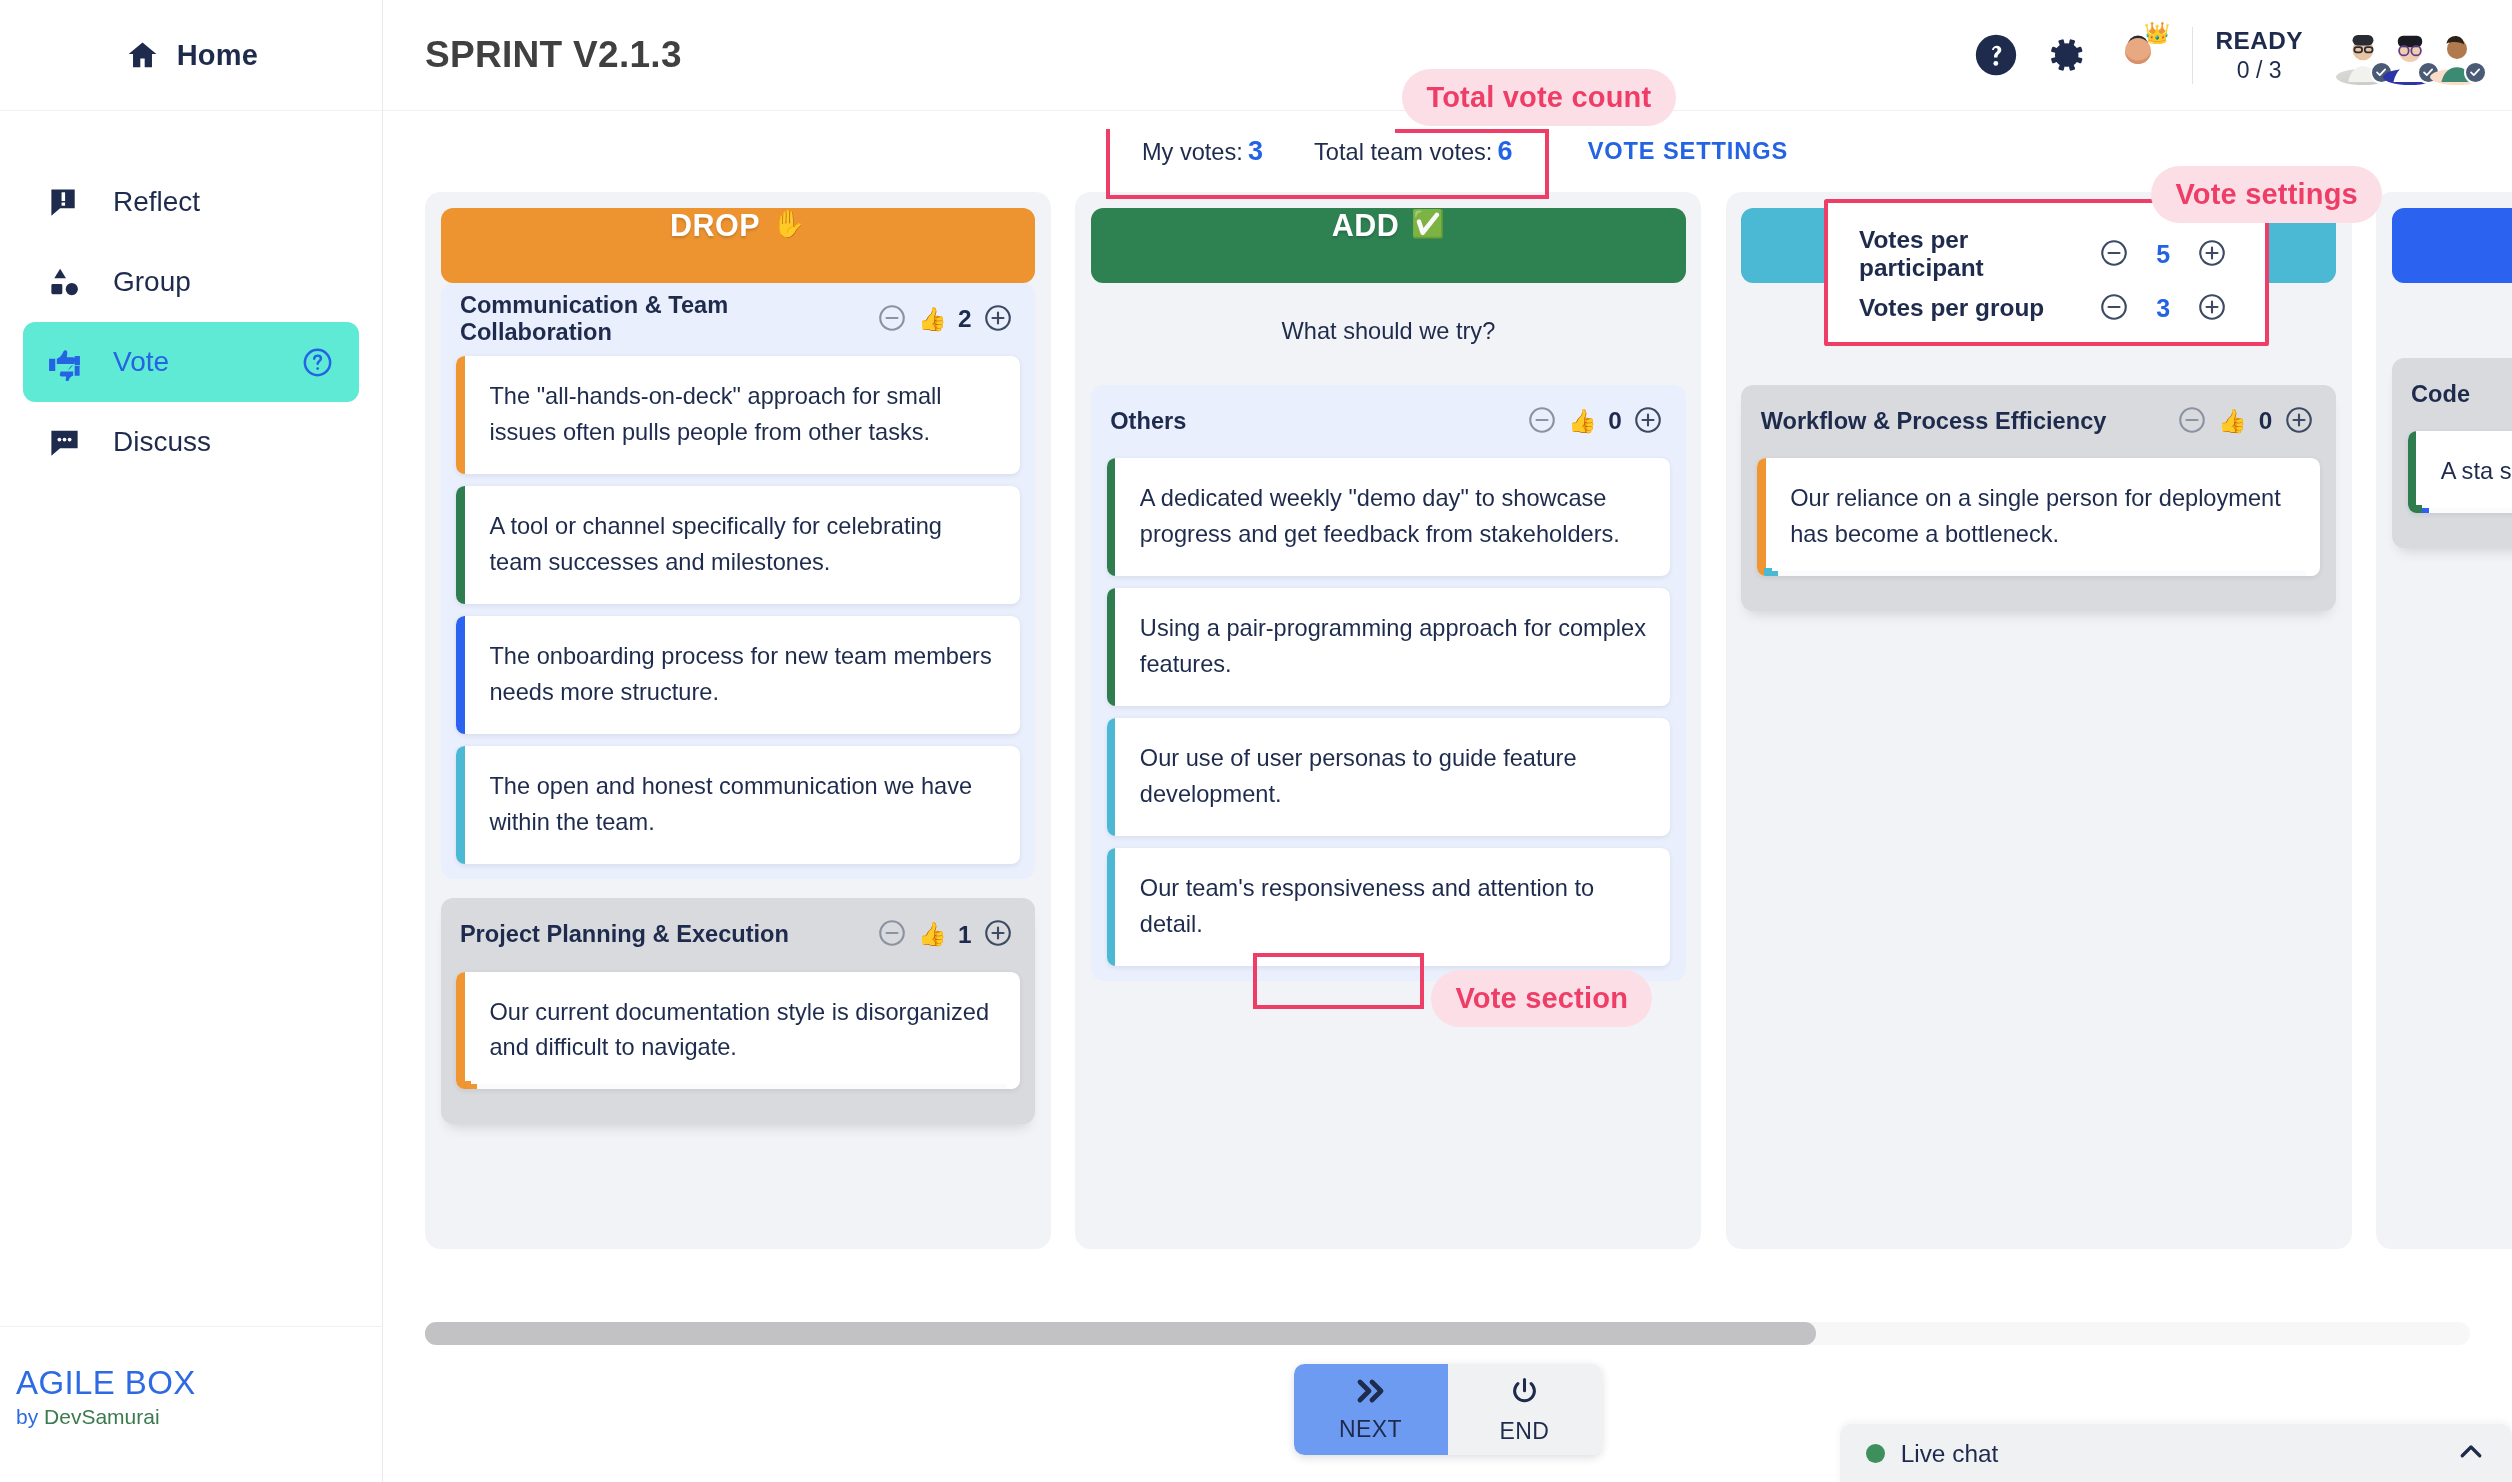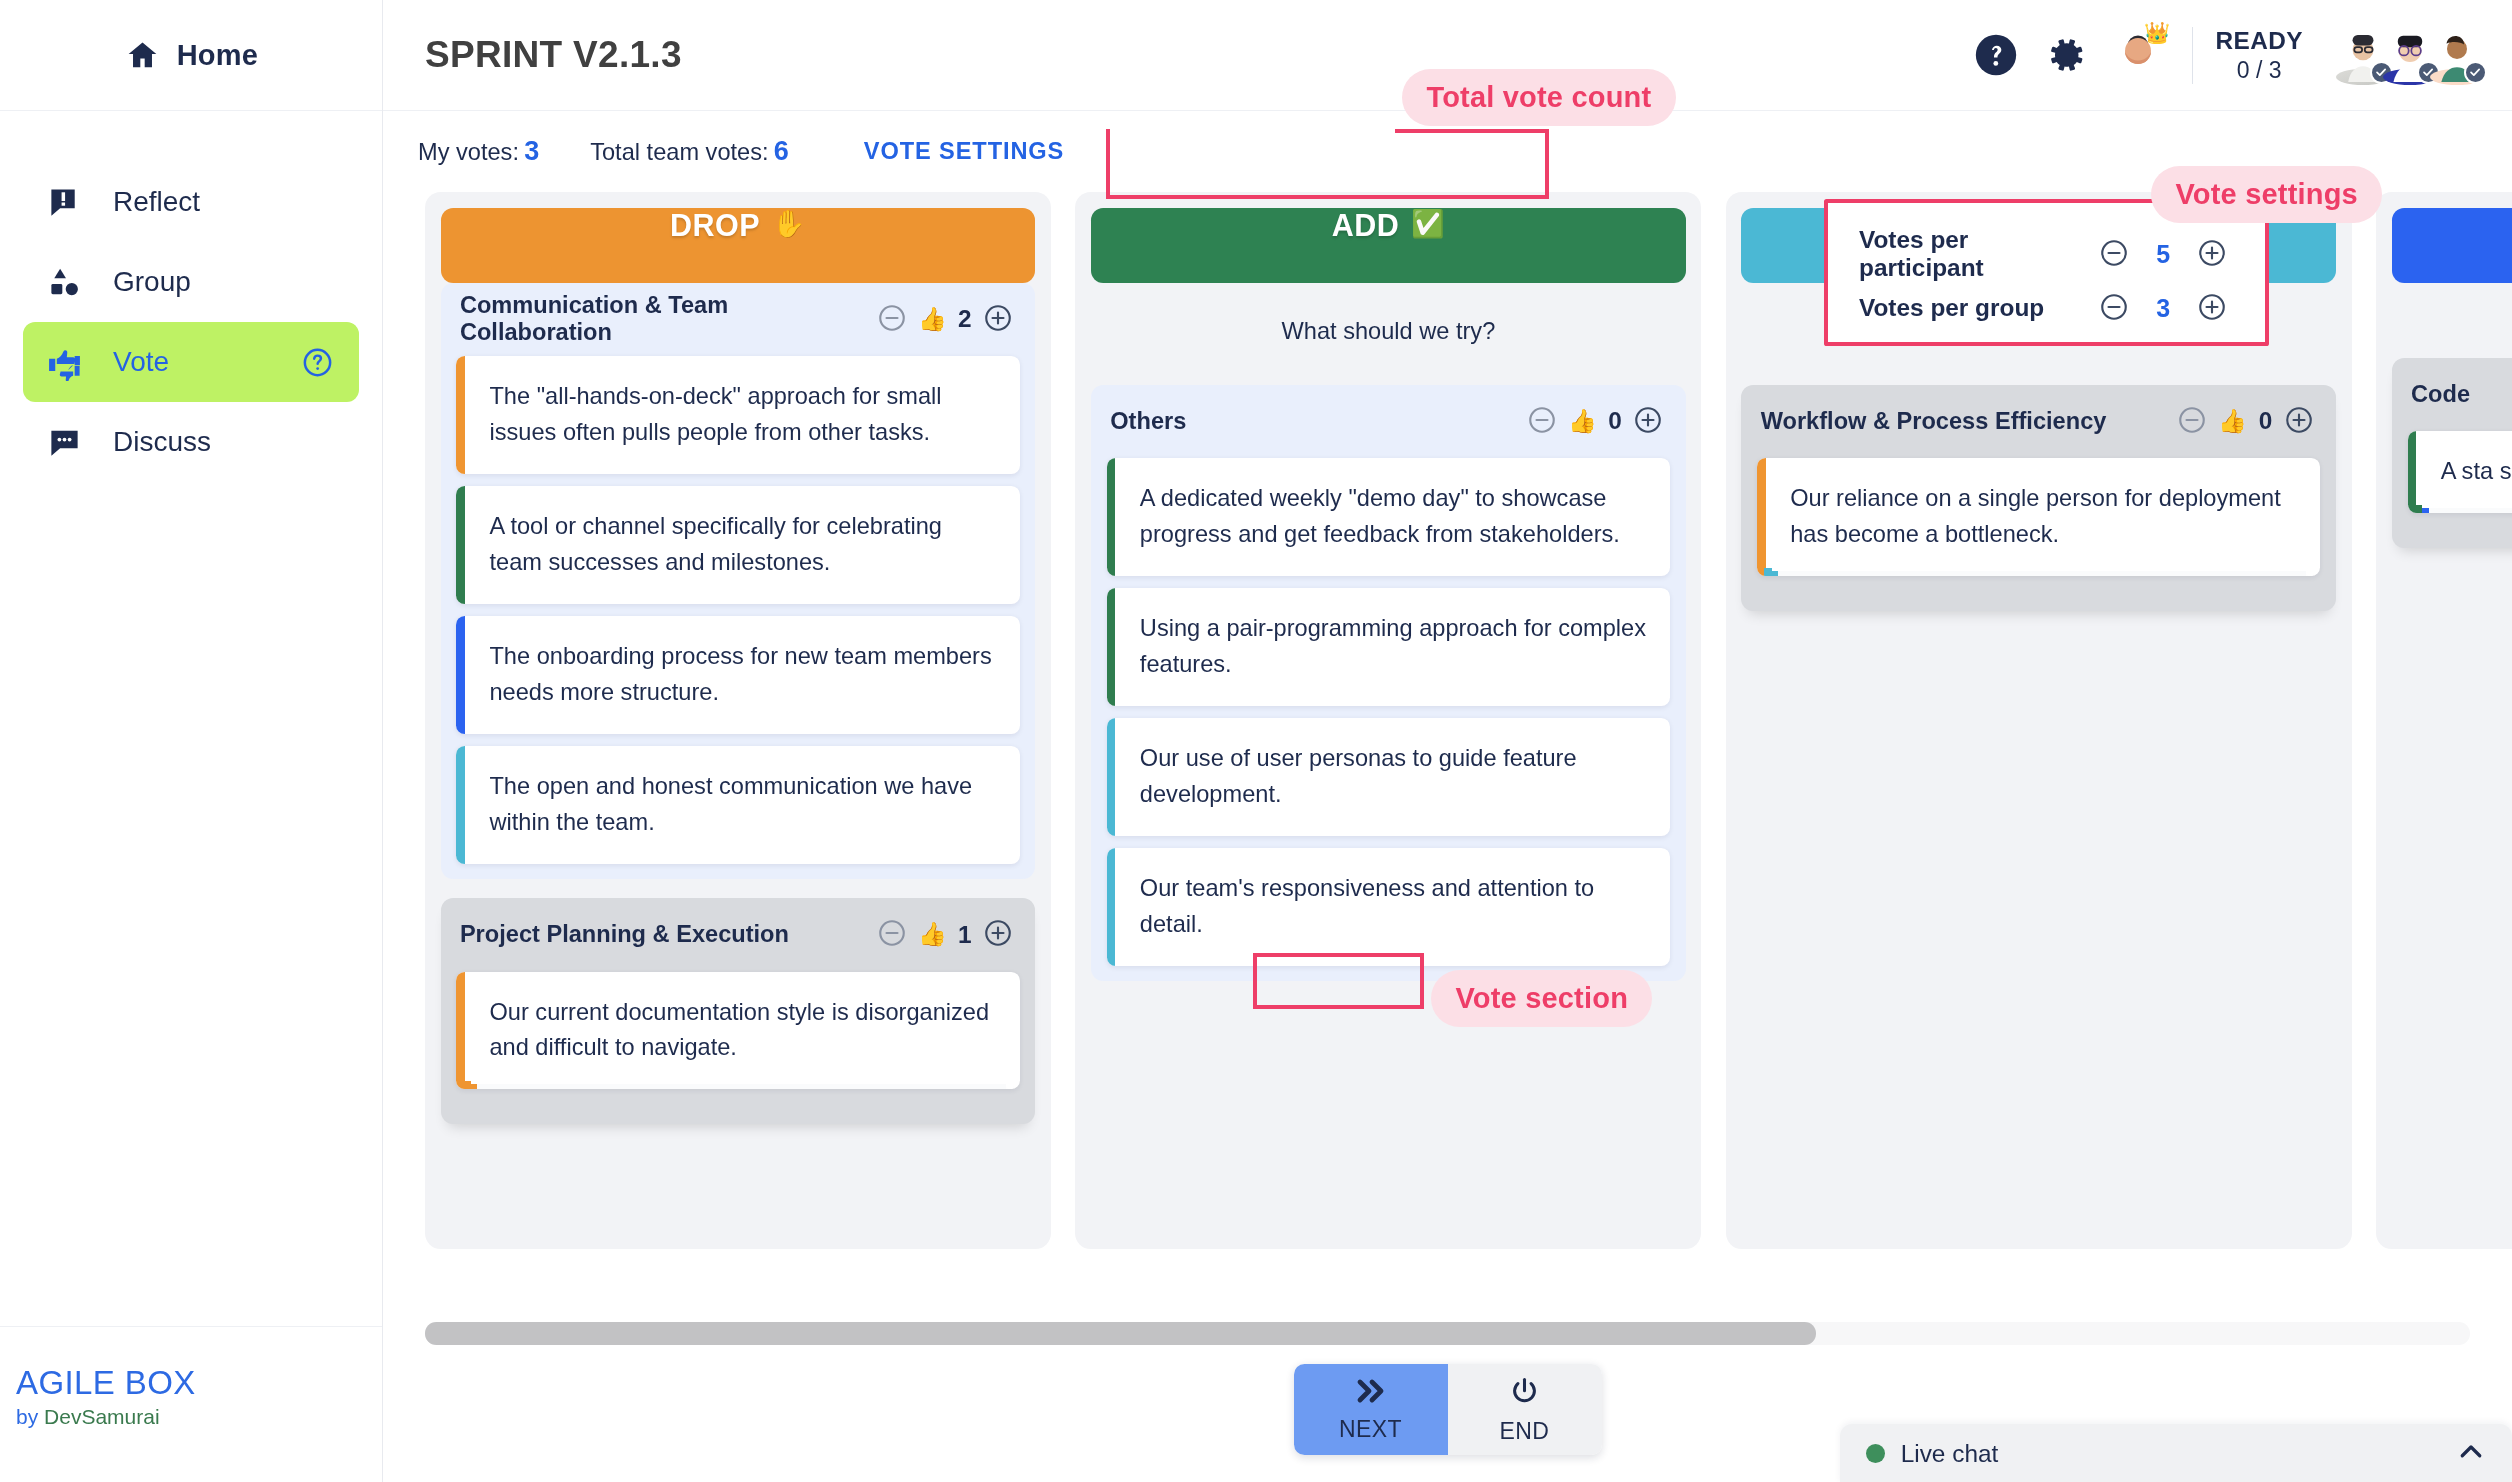--- a/index.html
+++ b/index.html
@@ -27,21 +27,21 @@
     border-bottom: 1.7px solid #eef0f4;
   }
   .home-label { font-size: 29px; font-weight: 700; color: #1e2b4d; letter-spacing: 0.2px; }
   .nav { padding-top: 51px; }
   .nav-item {
     display: flex; align-items: center;
     height: 80px; margin: 0 23px; padding: 0 23px;
     border-radius: 12.2px; gap: 30px; position: relative;
   }
   .nav-item .nav-label { font-size: 28px; color: #1e2b4d; }
-  .nav-item.active { background: #bef264; }
+  .nav-item.active { background: #5eead4; }
   .nav-item.active .nav-label { color: #2463e3; }
   .nav-item .help-q { margin-left: auto; }
   .ic { width: 37px; height: 37px; display: flex; align-items: center; justify-content: center; flex: 0 0 37px; }
   .ic svg { display: block; }
 
   .sidebar-footer {
     margin-top: auto; border-top: 1.7px solid #eef0f4;
     padding: 37px 0 54px 16px; 
   }
   .brand-a { font-size: 33px; color: #2d6ae3; letter-spacing: 0.4px; }
@@ -71,21 +71,21 @@
   .ready-box { display: flex; flex-direction: column; align-items: center; border-left: 1.7px solid #dfe3ea; padding-left: 23px; margin-left: 3.5px; }
   .ready-t { font-size: 24.4px; font-weight: 700; color: #1e2b4d; letter-spacing: 0.4px; }
   .ready-n { font-size: 23px; color: #1e2b4d; margin-top: 2px; }
   .avatars { display: flex; align-items: center; margin-left: 15.7px; }
   .av { position: relative; width: 54px; height: 54px; border-radius: 50%; margin-left: -7px; }
   .av .ph { width: 54px; height: 54px; border-radius: 50%; overflow: hidden; position: relative; }
   .av .chk { position: absolute; right: -2.6px; bottom: -1.7px; width: 23px; height: 23px; border-radius: 50%; background: #4b5a75; border: 2.6px solid #fff; display:flex; align-items:center; justify-content:center; }
   .av .chk svg { width: 12.2px; height: 12.2px; }
 
   
-  .votebar { position: relative; height: 80px; display: flex; align-items: center; justify-content: flex-start; gap: 40px; }
+  .votebar { position: relative; height: 80px; display: flex; align-items: center; justify-content: center; gap: 40px; }
   .vb-inner { display: flex; align-items: center; gap: 51px; padding: 12.2px 35px; }
   .vb-item { font-size: 23.6px; color: #1e2b4d; }
   .vb-item b { color: #2463e3; font-size: 27px; font-weight: 700; margin-left: 5.2px; }
   .vote-settings-link { font-size: 23.6px; color: #2463e3; font-weight: 600; letter-spacing: 0.9px; }
 
   
   .board-wrap { position: absolute; left: 0; right: 0; top: 192px; bottom: 183px; overflow: hidden; }
   .board { display: flex; gap: 24.4px; padding: 0 42px; height: 1076px; }
   .column { width: 626px; flex: 0 0 626px; background: #f2f3f6; border-radius: 15.7px; padding: 15.7px 15.7px 0 15.7px; height: 1057px; }
   .col-head { border-radius: 12.2px; height: 75px; display:flex; align-items:flex-start; justify-content:center; gap: 12.2px; }

